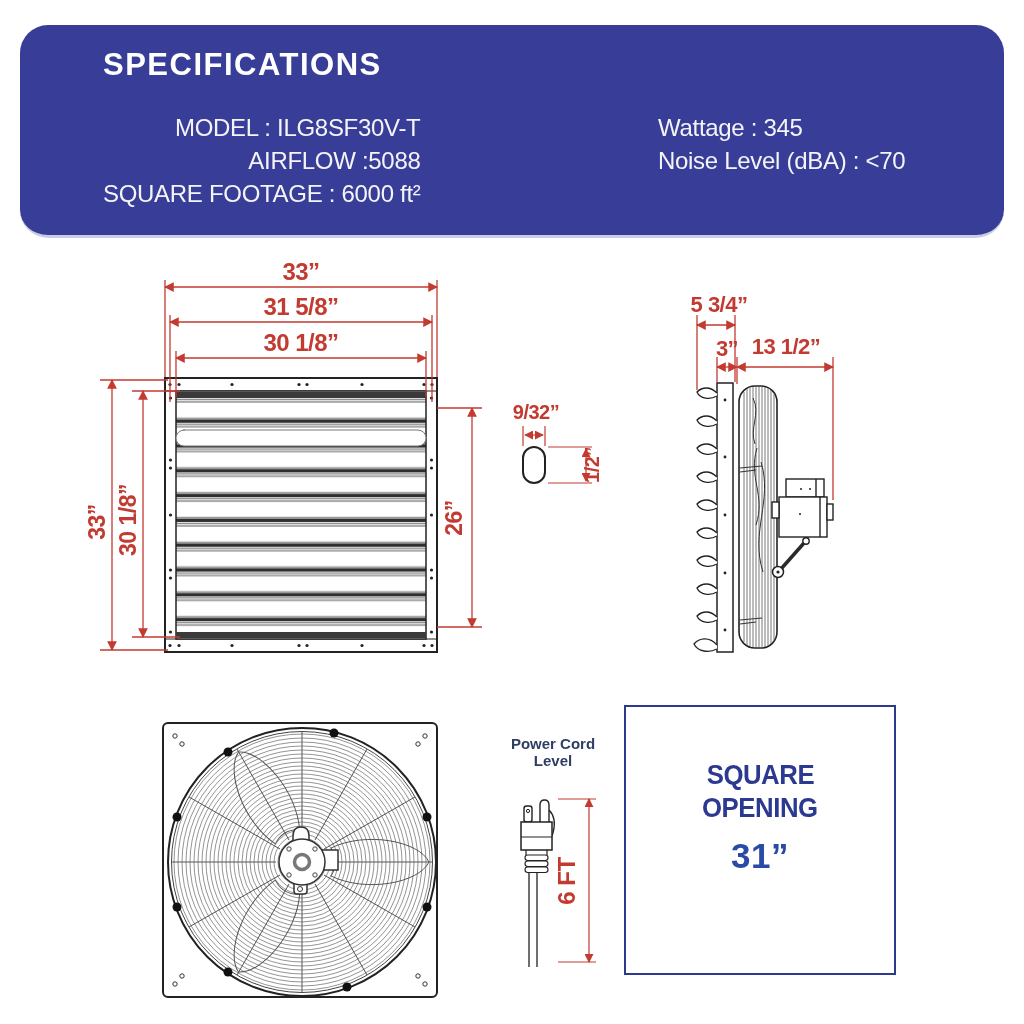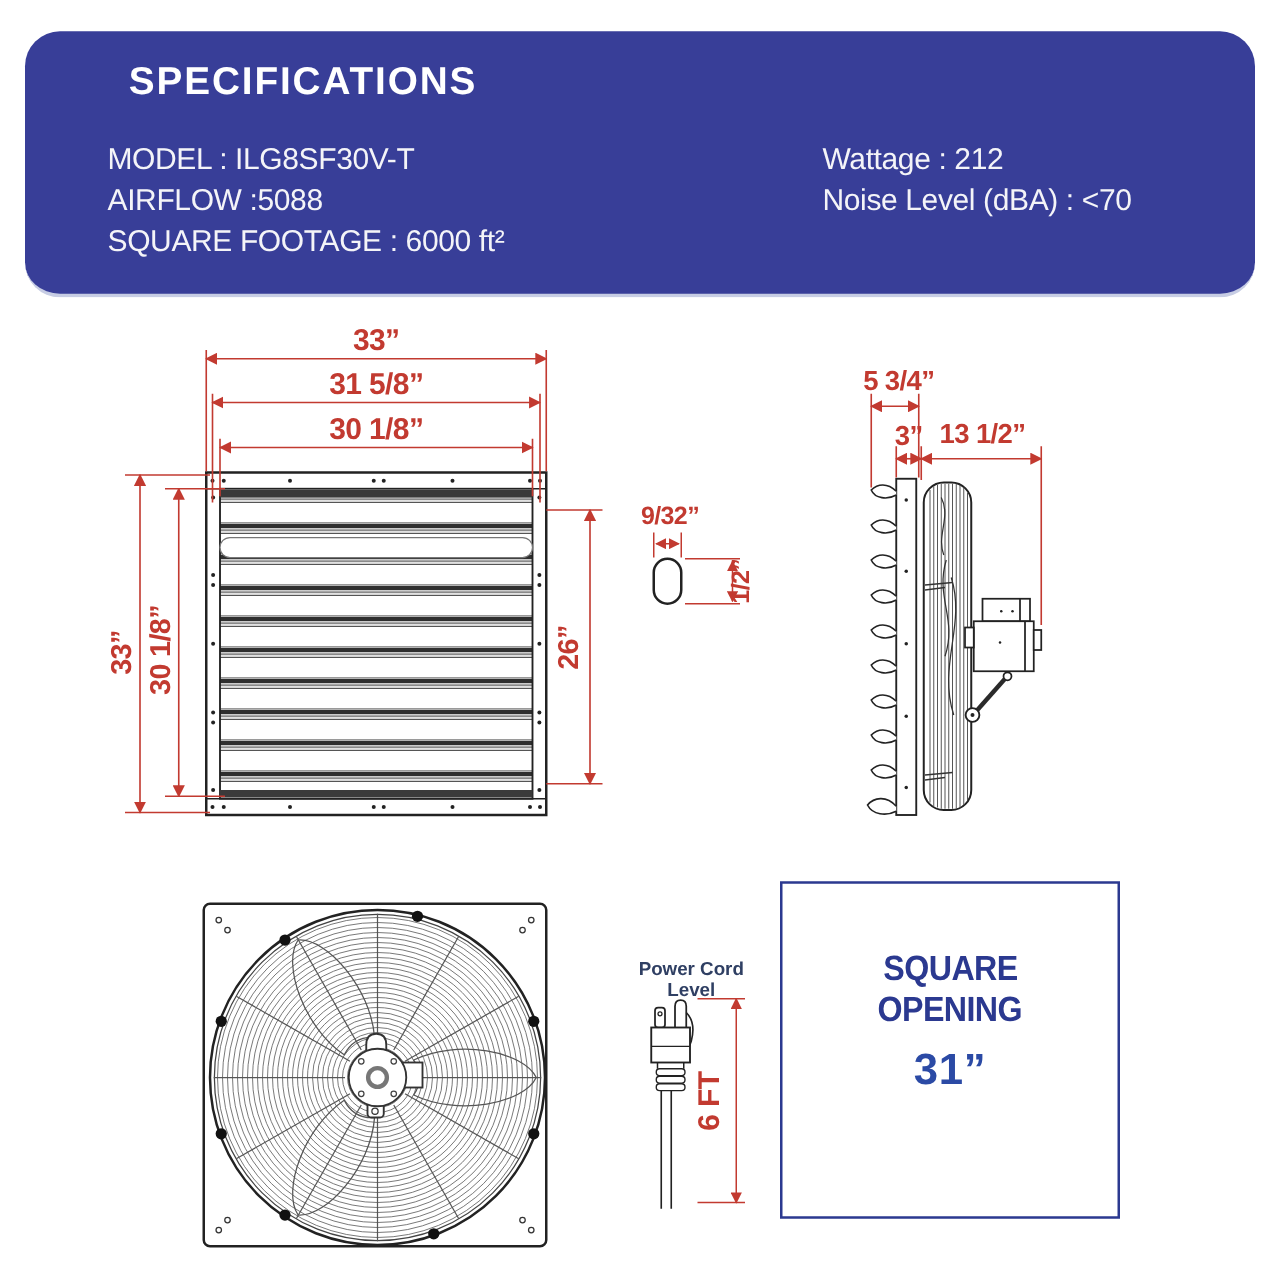--- a/index.html
+++ b/index.html
@@ -5,29 +5,29 @@
   html,body{margin:0;padding:0;background:#ffffff;width:1024px;height:1024px;overflow:hidden;
     font-family:"Liberation Sans", sans-serif;}
   .stage{position:absolute;left:0;top:0;width:1024px;height:1024px;background:#fff;}
   
   .banner{position:absolute;left:20px;top:25px;width:984px;height:210px;background:#383E98;
     border-bottom:3px solid #c7cde4;border-radius:28px;}
   .banner-title{position:absolute;left:83px;top:22px;color:#fff;font-size:31px;font-weight:bold;
     letter-spacing:1.5px;}
   .spec-col{position:absolute;top:86px;color:#f4f4f8;font-size:24px;letter-spacing:-0.3px;
     line-height:33px;font-weight:500;}
-  .spec-col.left{left:66px;}
+  .spec-col.left{left:83px;text-align:right;}
   .spec-col.right{left:638px;}
   
   .drawing{position:absolute;left:0;top:0;width:1024px;height:1024px;}
   .dimtxt{fill:#C23A30;font-family:"Liberation Sans",sans-serif;font-weight:600;letter-spacing:-0.5px;}
   .t24{font-size:24px;} .t23{font-size:23px;} .t22{font-size:22px;} .t20{font-size:20px;}
   
   .cord-label{position:absolute;left:505px;top:735px;width:96px;text-align:center;color:#2F3F63;
-    font-size:15px;font-weight:700;line-height:17px;margin-top:32px;}
+    font-size:15px;font-weight:700;line-height:17px;}
   
   .sq-open{position:absolute;left:624px;top:705px;width:272px;height:270px;border:2.5px solid #2B3990;
     box-sizing:border-box;display:flex;flex-direction:column;align-items:center;justify-content:center;
     background:#fff;}
   .sq-open .word{color:#2B3990;font-size:28px;font-weight:600;line-height:33px;letter-spacing:-0.5px;
     transform:scaleX(0.92);}
   .sq-open .val{color:#2B4AA5;font-size:35px;font-weight:800;margin-top:12px;letter-spacing:0.5px;}
   .sq-open .spacer{height:46px;}
 </style>
 </head>
@@ -36,21 +36,21 @@
 <div class="stage">
 
   <div class="banner">
     <div class="banner-title">SPECIFICATIONS</div>
     <div class="spec-col left">
       <div>MODEL : ILG8SF30V-T</div>
       <div>AIRFLOW :5088</div>
       <div>SQUARE FOOTAGE : 6000 ft²</div>
     </div>
     <div class="spec-col right">
-      <div>Wattage : 212</div>
+      <div>Wattage : 345</div>
       <div>Noise Level (dBA) : &lt;70</div>
     </div>
   </div>
 
   <svg class="drawing" viewBox="0 0 1024 1024">
     <defs>
       <marker id="ar" viewBox="0 0 10 10" refX="9" refY="5" markerWidth="7.5" markerHeight="7.5" orient="auto-start-reverse">
           <path d="M0,0 L10,5 L0,10 z" fill="#C23A30"></path>
         </marker>
       <pattern id="louv" x="176" y="392" width="250" height="24.8" patternUnits="userSpaceOnUse">

